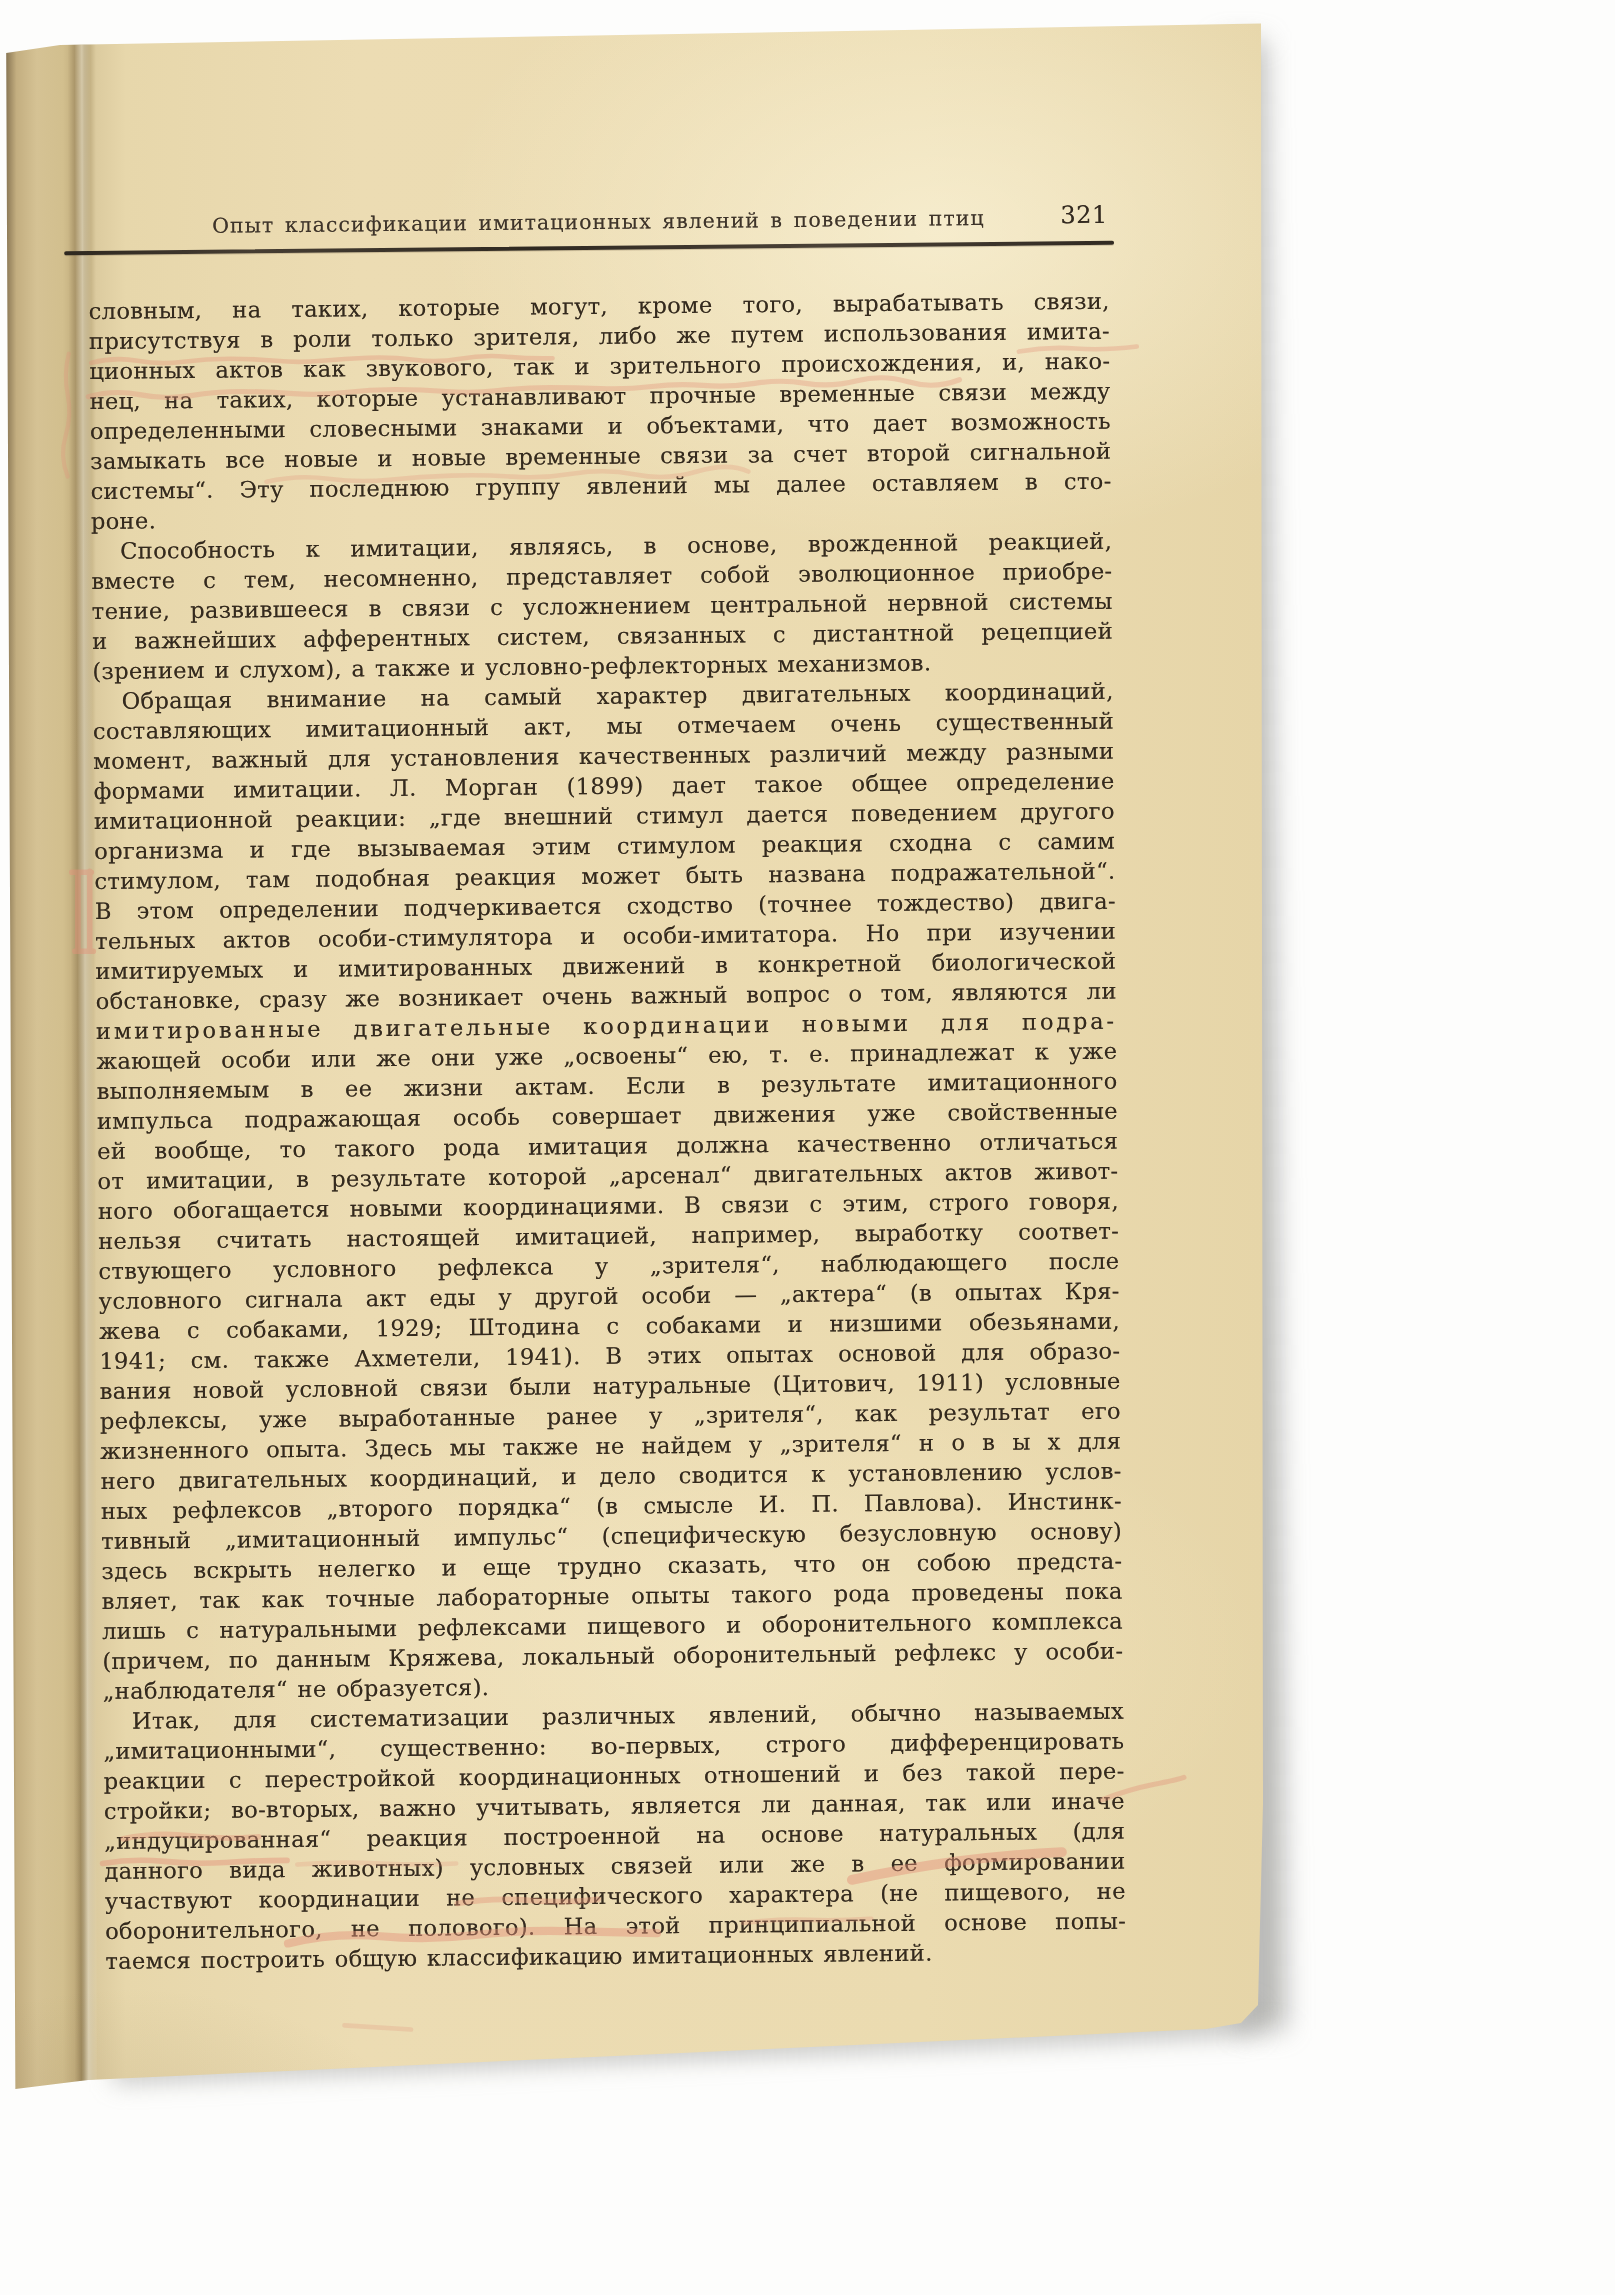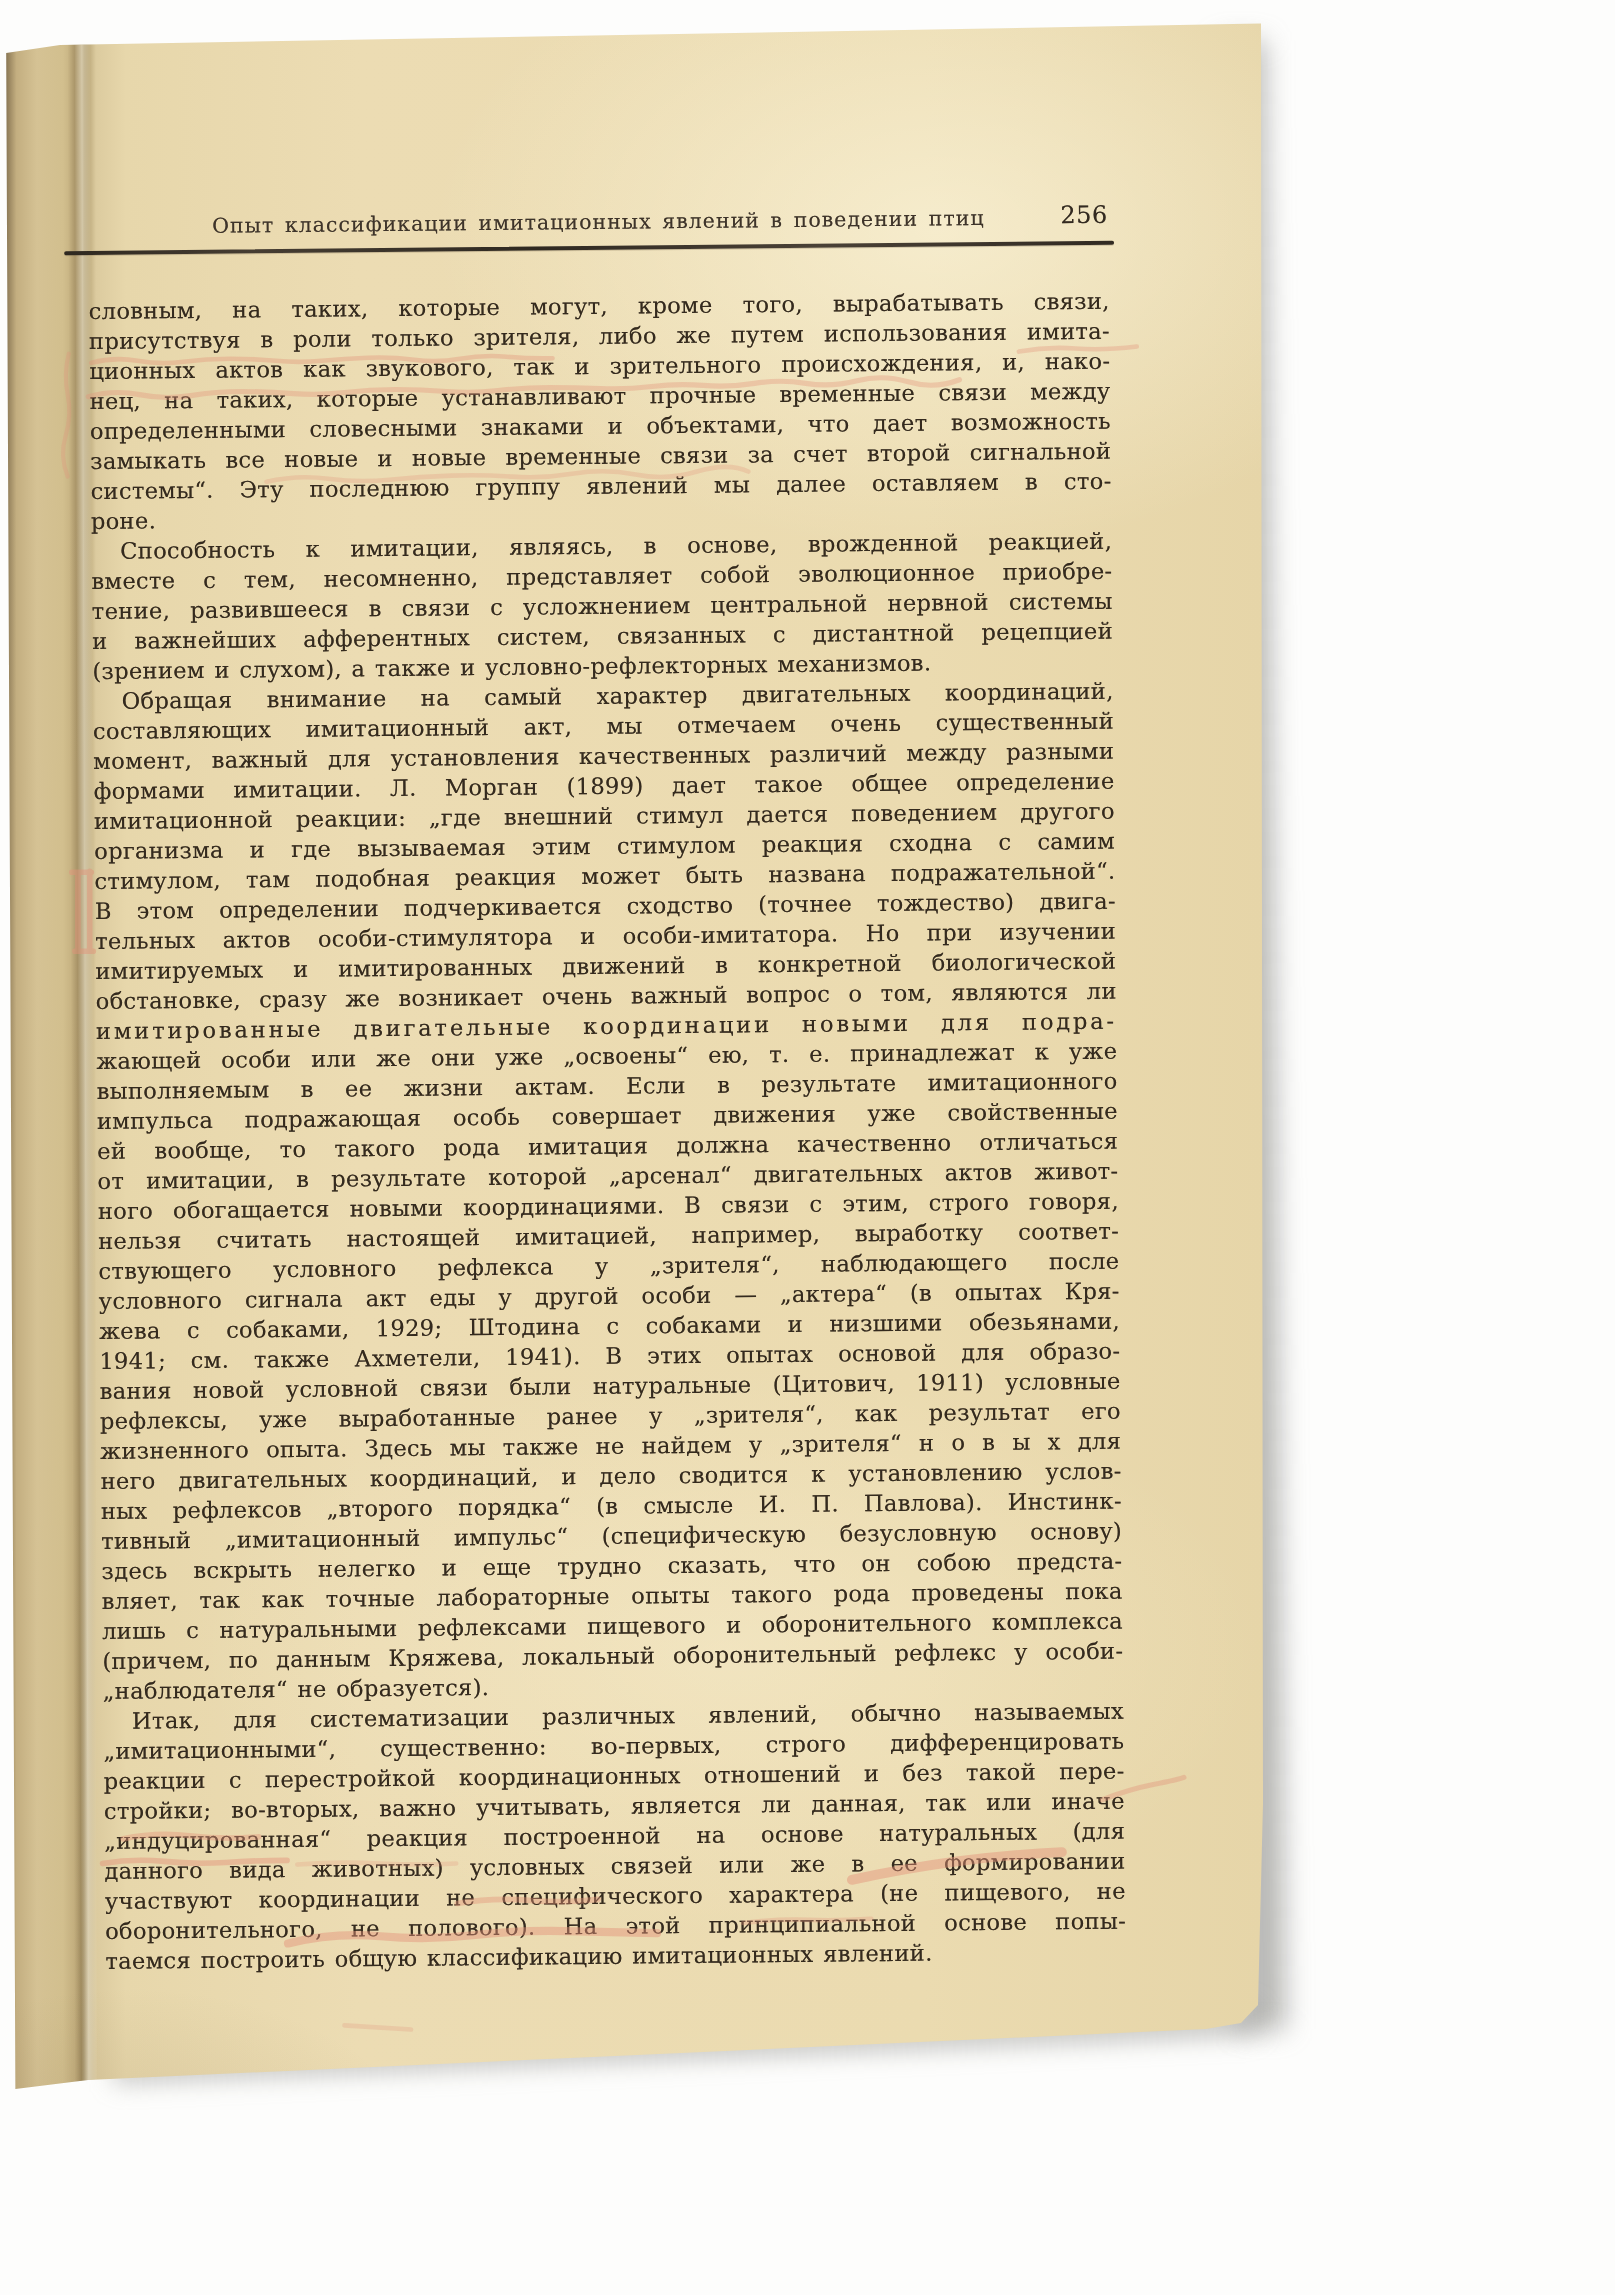--- a/index.html
+++ b/index.html
@@ -92,21 +92,21 @@
 
   <div class="page-shadow-right"></div>
   <div class="page-shadow-bottom"></div>
 
   <div class="page-sheet">
     <div class="gutter-crease"></div>
 
     <div class="text-layer">
       <div class="running-head">
         <span class="title">Опыт классификации имитационных явлений в поведении птиц</span>
-        <span class="pageno">256</span>
+        <span class="pageno">321</span>
       </div>
       <div class="head-rule"></div>
 
       <div class="page-body" id="body-lines">
           <div class="line">словным, на таких, которые могут, кроме того, вырабатывать связи,</div>
           <div class="line">присутствуя в роли только зрителя, либо же путем использования имита-</div>
           <div class="line">ционных актов как звукового, так и зрительного происхождения, и, нако-</div>
           <div class="line">нец, на таких, которые устанавливают прочные временные связи между</div>
           <div class="line">определенными словесными знаками и объектами, что дает возможность</div>
           <div class="line">замыкать все новые и новые временные связи за счет второй сигнальной</div>

